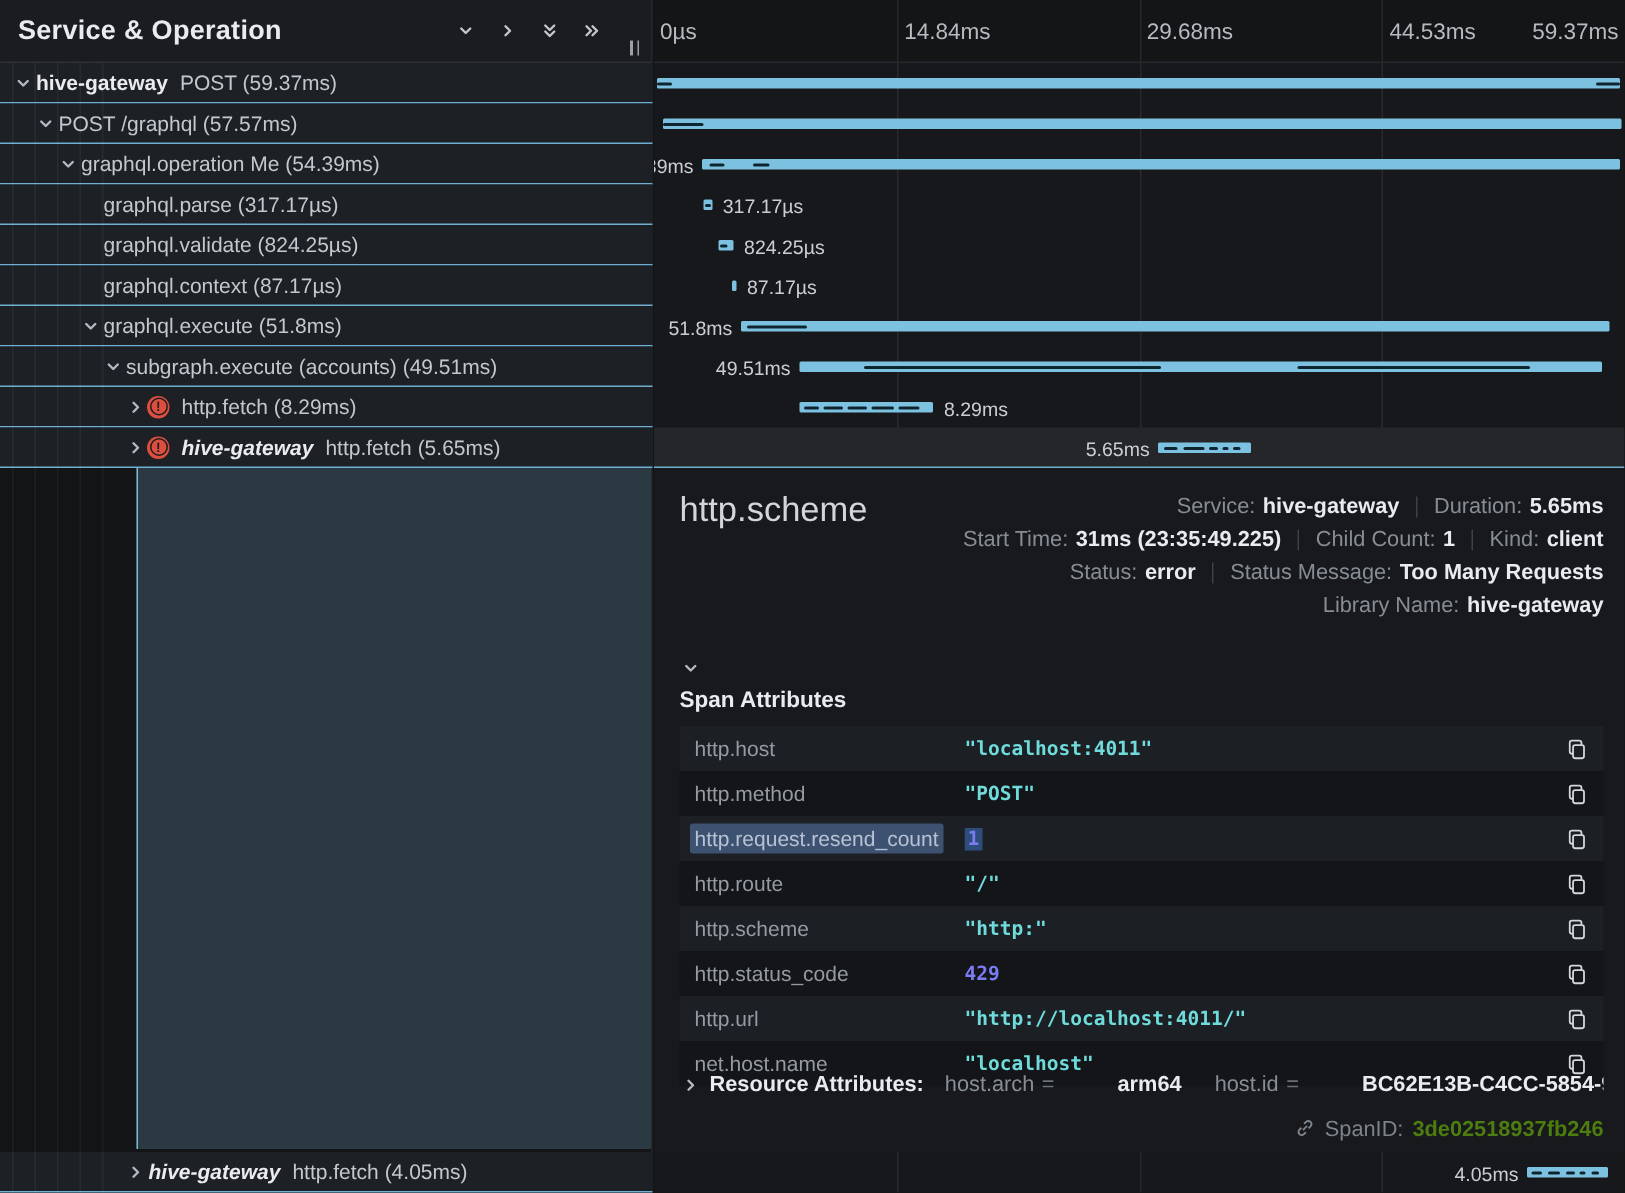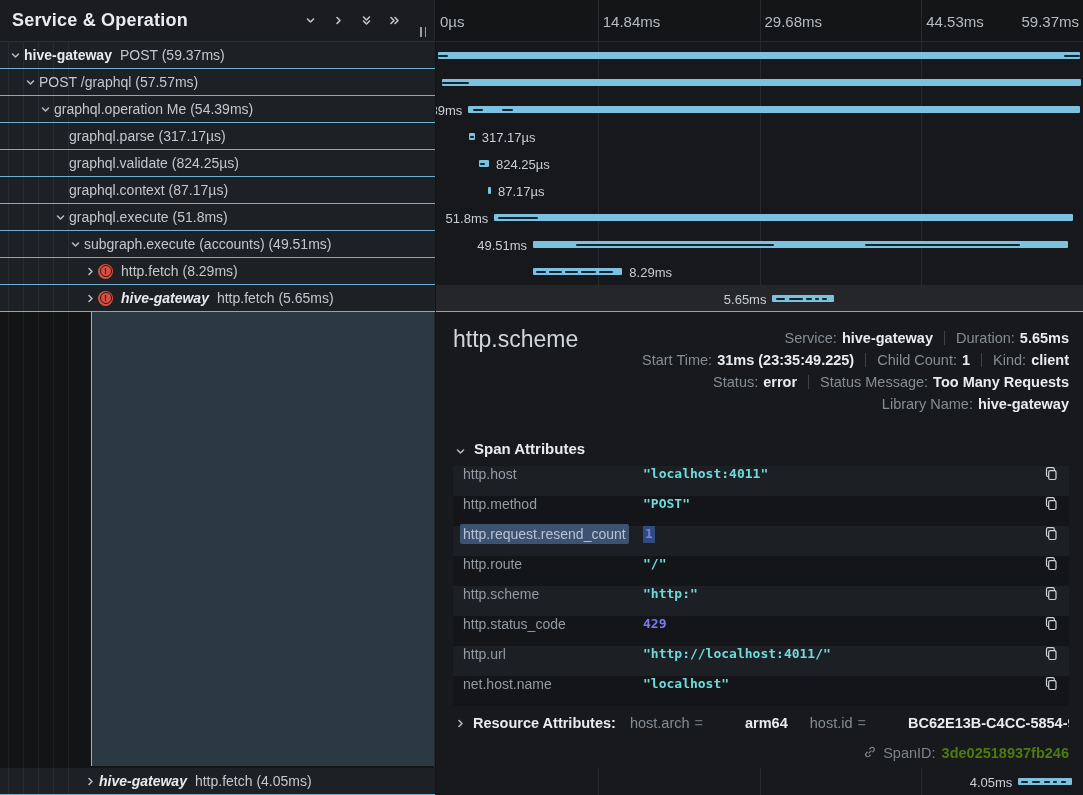--- a/index.html
+++ b/index.html
@@ -49,24 +49,24 @@
 
   
   .detail { position:absolute; top:312px; left:0; right:0; height:456px; background:#17191c; }
   .detail-title { position:absolute; left:17px; top:14px; font-size:23px; color:#d2d6da; }
   .meta { position:absolute; right:14px; top:15px; text-align:right; font-size:14.5px; color:#868d94; }
   .meta-line { height:22px; display:flex; justify-content:flex-end; align-items:center; }
   .meta b { color:#e9ebee; font-weight:700; margin-left:5px; white-space:nowrap; }
   .vsep { display:inline-block; width:1px; height:14px; background:#3d4248; margin:0 11px; }
 
   .attrs { position:absolute; left:17px; right:14px; top:128px; }
-  .attrs-header { display:flex; align-items:flex-end; gap:7px; font-size:15px; font-weight:700; color:#e9ebee; cursor:pointer; }
+  .attrs-header { display:flex; align-items:flex-start; gap:7px; font-size:15px; font-weight:700; color:#e9ebee; cursor:pointer;flex-direction:column; }
   .attrs-header .chev { width:auto; }
   .attr-table { margin-top:9px; }
-  .attr-row { height:30px; display:flex; font-size:14px; }
+  .attr-row { height:30px; display:flex; align-items:center; font-size:14px; }
   .attr-row.light { background:#1c1f24; }
   .attr-row.dark { background:#131518; }
   .attr-key { width:190px; min-width:190px; padding-left:10px; color:#959ba2; white-space:nowrap; }
   .attr-key .hl { background:#3d5270; color:#b7c2d4; border-radius:2px; padding:2px 3px; margin-left:-3px; }
   .attr-val { flex:1; font-family:"DejaVu Sans Mono", monospace; font-size:13px; font-weight:700; white-space:nowrap; overflow:hidden; }
   .attr-val .hl { background:#2e4d7d; border-radius:1px; padding:2px 2px; }
   .v-str { color:#6fdbdb; } .v-num { color:#7b7bf2; }
   .copy-btn { width:36px; display:flex; justify-content:center; color:#d4d7da; cursor:pointer; }
 
   .resource-row { position:absolute; left:17px; right:14px; top:403px; display:flex; align-items:center;

